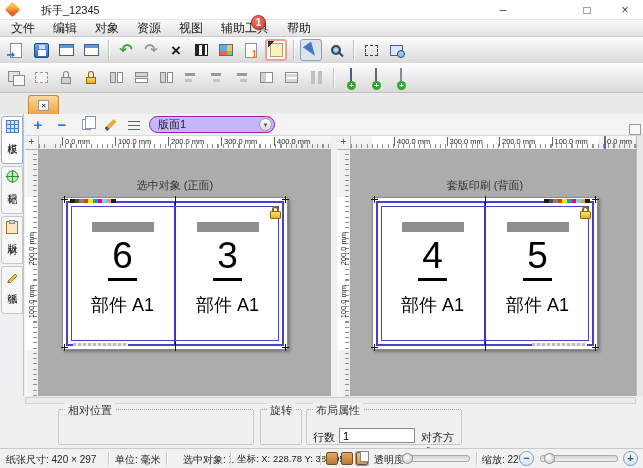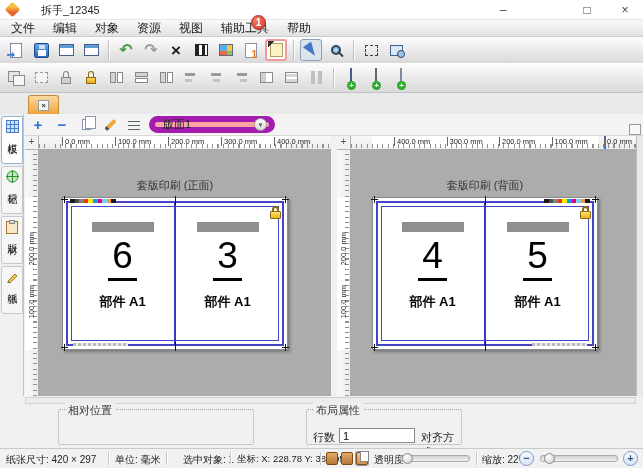--- a/index.html
+++ b/index.html
@@ -97,21 +97,21 @@
 
   
   .panetool { position:absolute; left:25px; top:114px; width:618px; height:22px; background:#f3f3f3; border-bottom:1px solid #d8d8d8;
               display:flex; align-items:center; gap:6px; padding-left:4px; }
   .pt-btn { width:18px; height:18px; display:flex; align-items:center; justify-content:center; }
   .pt-glyph { color:#2f6fd0; font-weight:bold; font-size:15px; line-height:1; }
   .i-copy { width:9px; height:11px; border:1px solid #8a96a8; background:#fff; position:relative; }
   .i-copy::after { content:""; position:absolute; left:2px; top:-4px; width:9px; height:11px; border:1px solid #8a96a8; background:#fff; }
   .i-pen { width:13px; height:4px; background:linear-gradient(90deg,#555 0 3px,#f0a838 3px); transform:rotate(-45deg); border-radius:1px; }
   .i-list { width:12px; height:10px; background:repeating-linear-gradient(0deg,#566 0 1px,transparent 1px 4px); }
-  .combo { width:126px; height:17px; background:#fca5a5; border:6px solid #a21caf; border-radius:9px;
+  .combo { width:126px; height:17px; background:#c4b5fd; border:1px solid #a21caf; border-radius:9px;
            display:flex; align-items:center; justify-content:space-between; padding:0 2px 0 8px; font-size:11px; color:#222; }
   .combo-arrow { width:13px; height:13px; border-radius:50%; background:linear-gradient(#fdfdfd,#d8d8d8); border:1px solid #a0a0a0;
                  font-size:6px; color:#555; display:flex; align-items:center; justify-content:center; }
 
   
   .side { position:absolute; left:0; top:114px; width:24px; height:282px; background:#eef0f2; border-right:1px solid #c4c4c4; }
   .side-tab { position:absolute; left:1px; width:22px; height:48px; background:#f6f6f6; border:1px solid #c8c8c8; border-radius:3px 0 0 3px;
               display:flex; flex-direction:column; align-items:center; padding-top:3px; gap:2px; }
   .side-tab.active { background:#ffffff; border-color:#9ab2d0; }
   .side-label { writing-mode:vertical-rl; text-orientation:upright; font-size:10px; color:#222; letter-spacing:1px; }
@@ -148,21 +148,21 @@
   .colorbar { position:absolute; top:1px; height:4px; display:flex; }
   .colorbar span { width:4.6px; height:4px; }
   .colorbar.cb-l { left:7px; } .colorbar.cb-r { right:7px; }
   .locksheet { position:absolute; top:8px; right:6px; width:11px; height:13px; }
   .locksheet .sh { position:absolute; top:0; left:2px; width:7px; height:7px; border:2px solid #8a6a10; border-bottom:none; border-radius:4px 4px 0 0; }
   .locksheet .bd { position:absolute; bottom:0; width:11px; height:8px; background:linear-gradient(#ffe06a,#e8b422); border:1px solid #8a6a10; border-radius:1px; }
   .page-cell { position:absolute; top:12px; bottom:12px; width:101px; display:flex; flex-direction:column; align-items:center; }
   .page-cell.p1 { left:9px; } .page-cell.p2 { right:9px; }
   .gbar { margin-top:12px; width:62px; height:10px; background:#8f8f8f; }
   .pg-num { margin-top:2px; font-size:37px; line-height:44px; color:#000; border-bottom:3px solid #000; padding:0 4px; }
-  .part { margin-top:12px; font-size:13px; color:#000;font-weight:bold; }
+  .part { margin-top:12px; font-size:18px; color:#000; }
   .slug { position:absolute; bottom:3px; height:3px; width:55px; background:repeating-linear-gradient(90deg,#bbb 0 3px,#eee 3px 5px); }
   .slug.sl-l { left:10px; } .slug.sl-r { right:10px; }
 
   .vscroll { position:absolute; left:636px; top:136px; width:7px; height:260px; background:#e8e8e8; border-left:1px solid #bdbdbd; }
   .scroll-top-btn { position:absolute; left:629px; top:124px; width:12px; height:11px; background:#f8f8f8; border:1px solid #9a9a9a; }
   .hscroll { position:absolute; left:25px; top:397px; width:611px; height:7px; background:#ececec; border:1px solid #d2d2d2; }
 
   
   .props { position:absolute; left:0; top:406px; width:643px; height:42px; background:#f0f0f0; }
   .gbox { position:absolute; top:3px; height:36px; border:1px dotted #a0a0a0; border-radius:2px; }
@@ -399,21 +399,21 @@
       <span class="rlab" style="left:182px;">300.0 mm</span>
       <span class="rlab" style="left:235px;">400.0 mm</span>
     </div>
     <div class="vruler">
       <div class="band" style="top:47px; height:153px;"></div>
       <div class="ticks"></div>
       <span class="rvlab" style="top:82px;">200.0 mm</span>
       <span class="rvlab" style="top:135px;">100.0 mm</span>
     </div>
     <div class="canvas">
-      <div class="sheet-title" style="left:23px; width:226px;">套版印刷 (正面)</div>
+      <div class="sheet-title" style="left:23px; width:226px;">选中对象 (正面)</div>
       <div class="sheet" style="left:23px;">
         <div class="f-outer"></div>
         <div class="f-inner"></div>
         <div class="f-center"></div>
         <div class="crop-v top"></div>
         <div class="crop-v bot"></div>
         <div class="reg tl"></div>
         <div class="reg tr"></div>
         <div class="reg bl"></div>
         <div class="reg br"></div>
@@ -510,20 +510,23 @@
   </div>
 
   <div class="scroll-top-btn"></div>
   <div class="vscroll"></div>
   <div class="hscroll"></div>
 
   <div class="props">
     <div class="gbox g1">
       <span class="gtitle">相对位置</span>
     </div>
+    <div class="gbox g2">
+      <span class="gtitle">旋转</span>
+    </div>
     <div class="gbox g3">
       <span class="gtitle">布局属性</span>
       <span class="fld-label" style="left:6px; top:20px;">行数</span>
       <input class="fld-input" style="left: 32px; top: 18px;" value="1">
       <span class="fld-label" style="left:114px; top:20px;">对齐方式</span>
     </div>
 
   </div>
 
   <div class="status">

